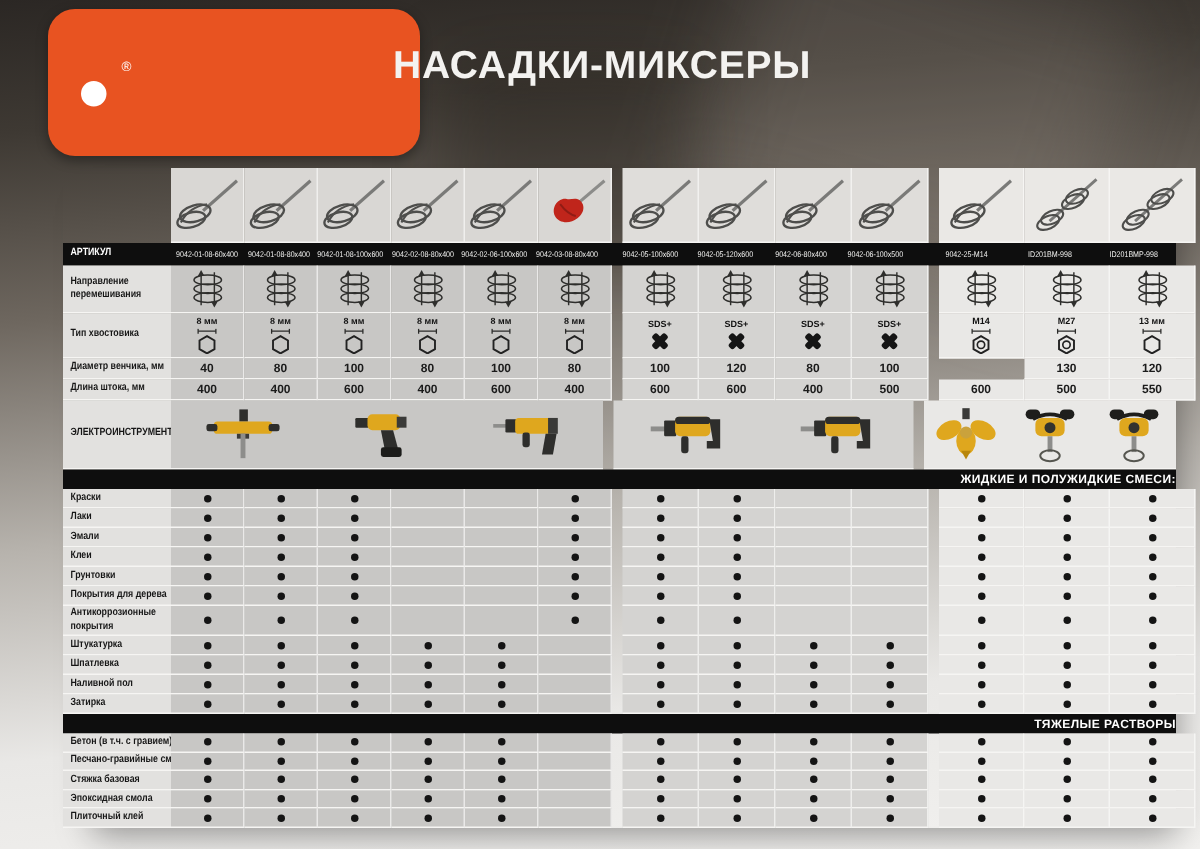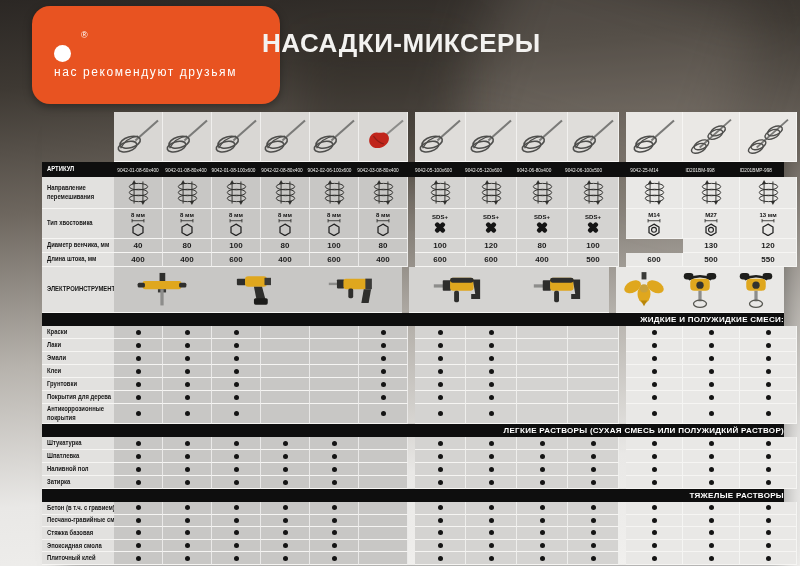--- a/index.html
+++ b/index.html
@@ -158,21 +158,20 @@
 
 <div class="photo-shape1"></div>
 <div class="photo-shape2"></div>
 
 <header>
   <div class="logo">
     <div class="logo-main">
       <span class="logo-dot"></span>
       <span class="logo-reg">®</span>
     </div>
-    <div class="logo-tagline">нас  рекомендуют  друзьям</div>
   </div>
   <h1 class="page-title">НАСАДКИ-МИКСЕРЫ</h1>
 </header>
 
 <div class="table" id="tbl">
     <div class="trow whiskrow" style="height: 50px;">
       <div class="lcell"></div>
       <div class="tgroup g0">
         <div class="tcell" style="width: 48px;">
           <svg width="44" height="40">
@@ -929,23 +928,20 @@
           <div class="dot"></div>
         </div>
         <div class="tcell" style="width: 56px;">
           <div class="dot"></div>
         </div>
         <div class="tcell" style="width: 56px;">
           <div class="dot"></div>
         </div>
       </div>
     </div>
-    <div class="trow black secbar" style="height: 13px;">
-      <div class="sectitle">ЛЕГКИЕ РАСТВОРЫ (СУХАЯ СМЕСЬ ИЛИ ПОЛУЖИДКИЙ РАСТВОР)</div>
-    </div>
     <div class="trow" style="height: 13px;">
       <div class="lcell">
         <div class="ltext">Штукатурка</div>
       </div>
       <div class="tgroup g0">
         <div class="tcell" style="width: 48px;">
           <div class="dot"></div>
         </div>
         <div class="tcell" style="width: 48px;">
           <div class="dot"></div>

